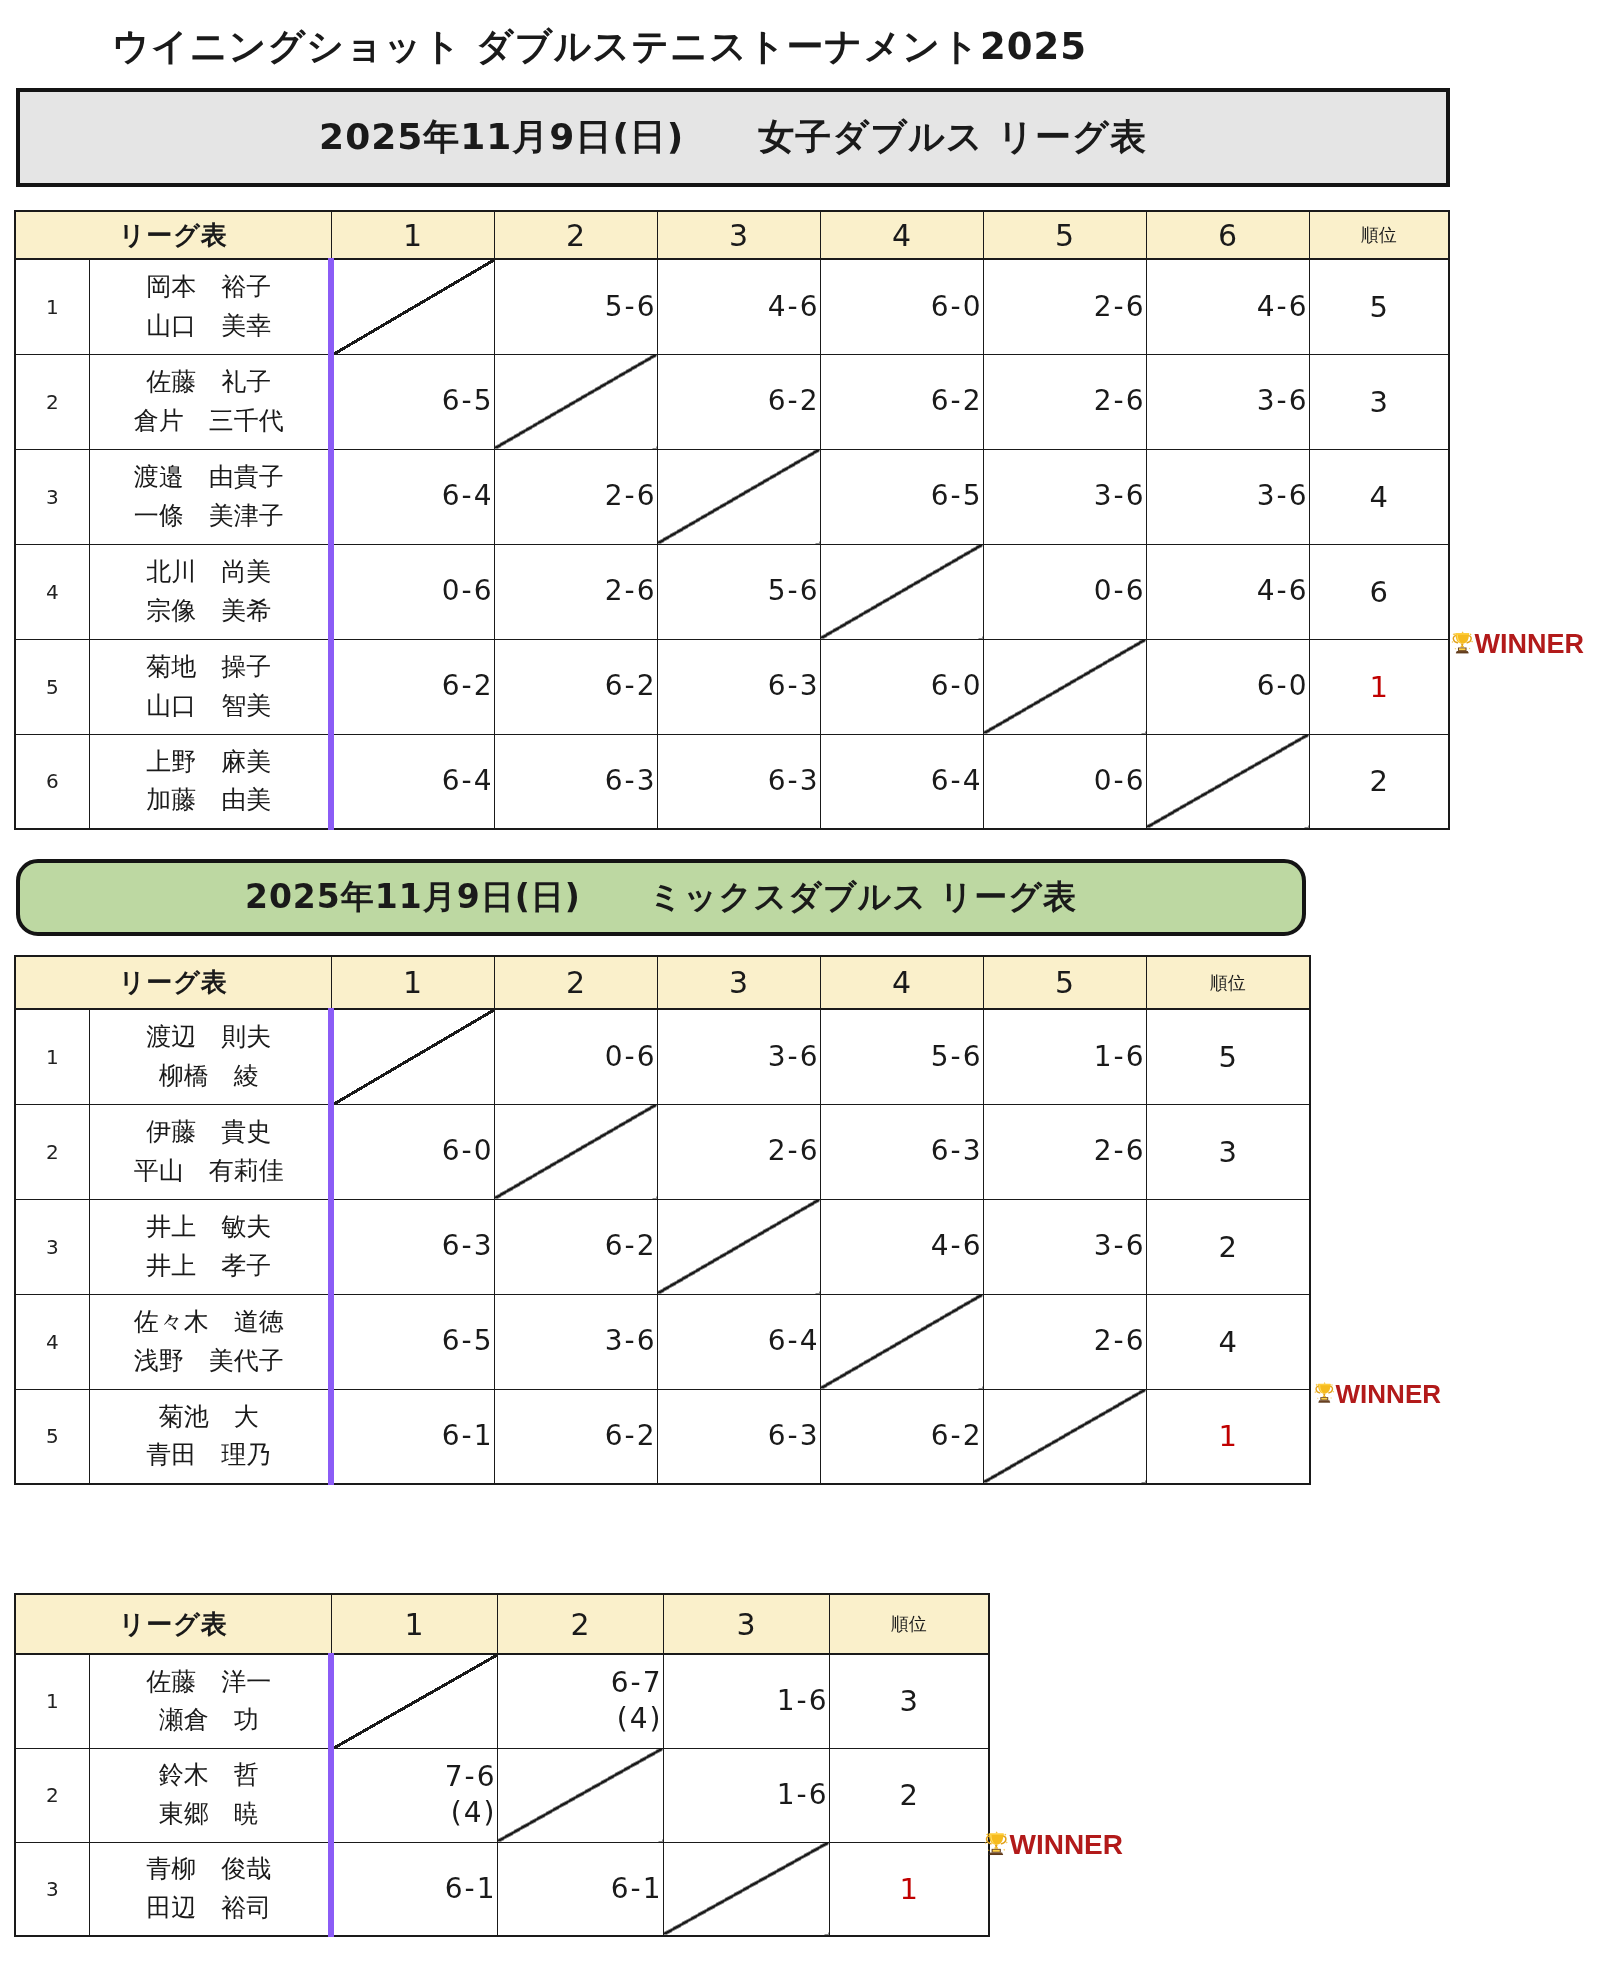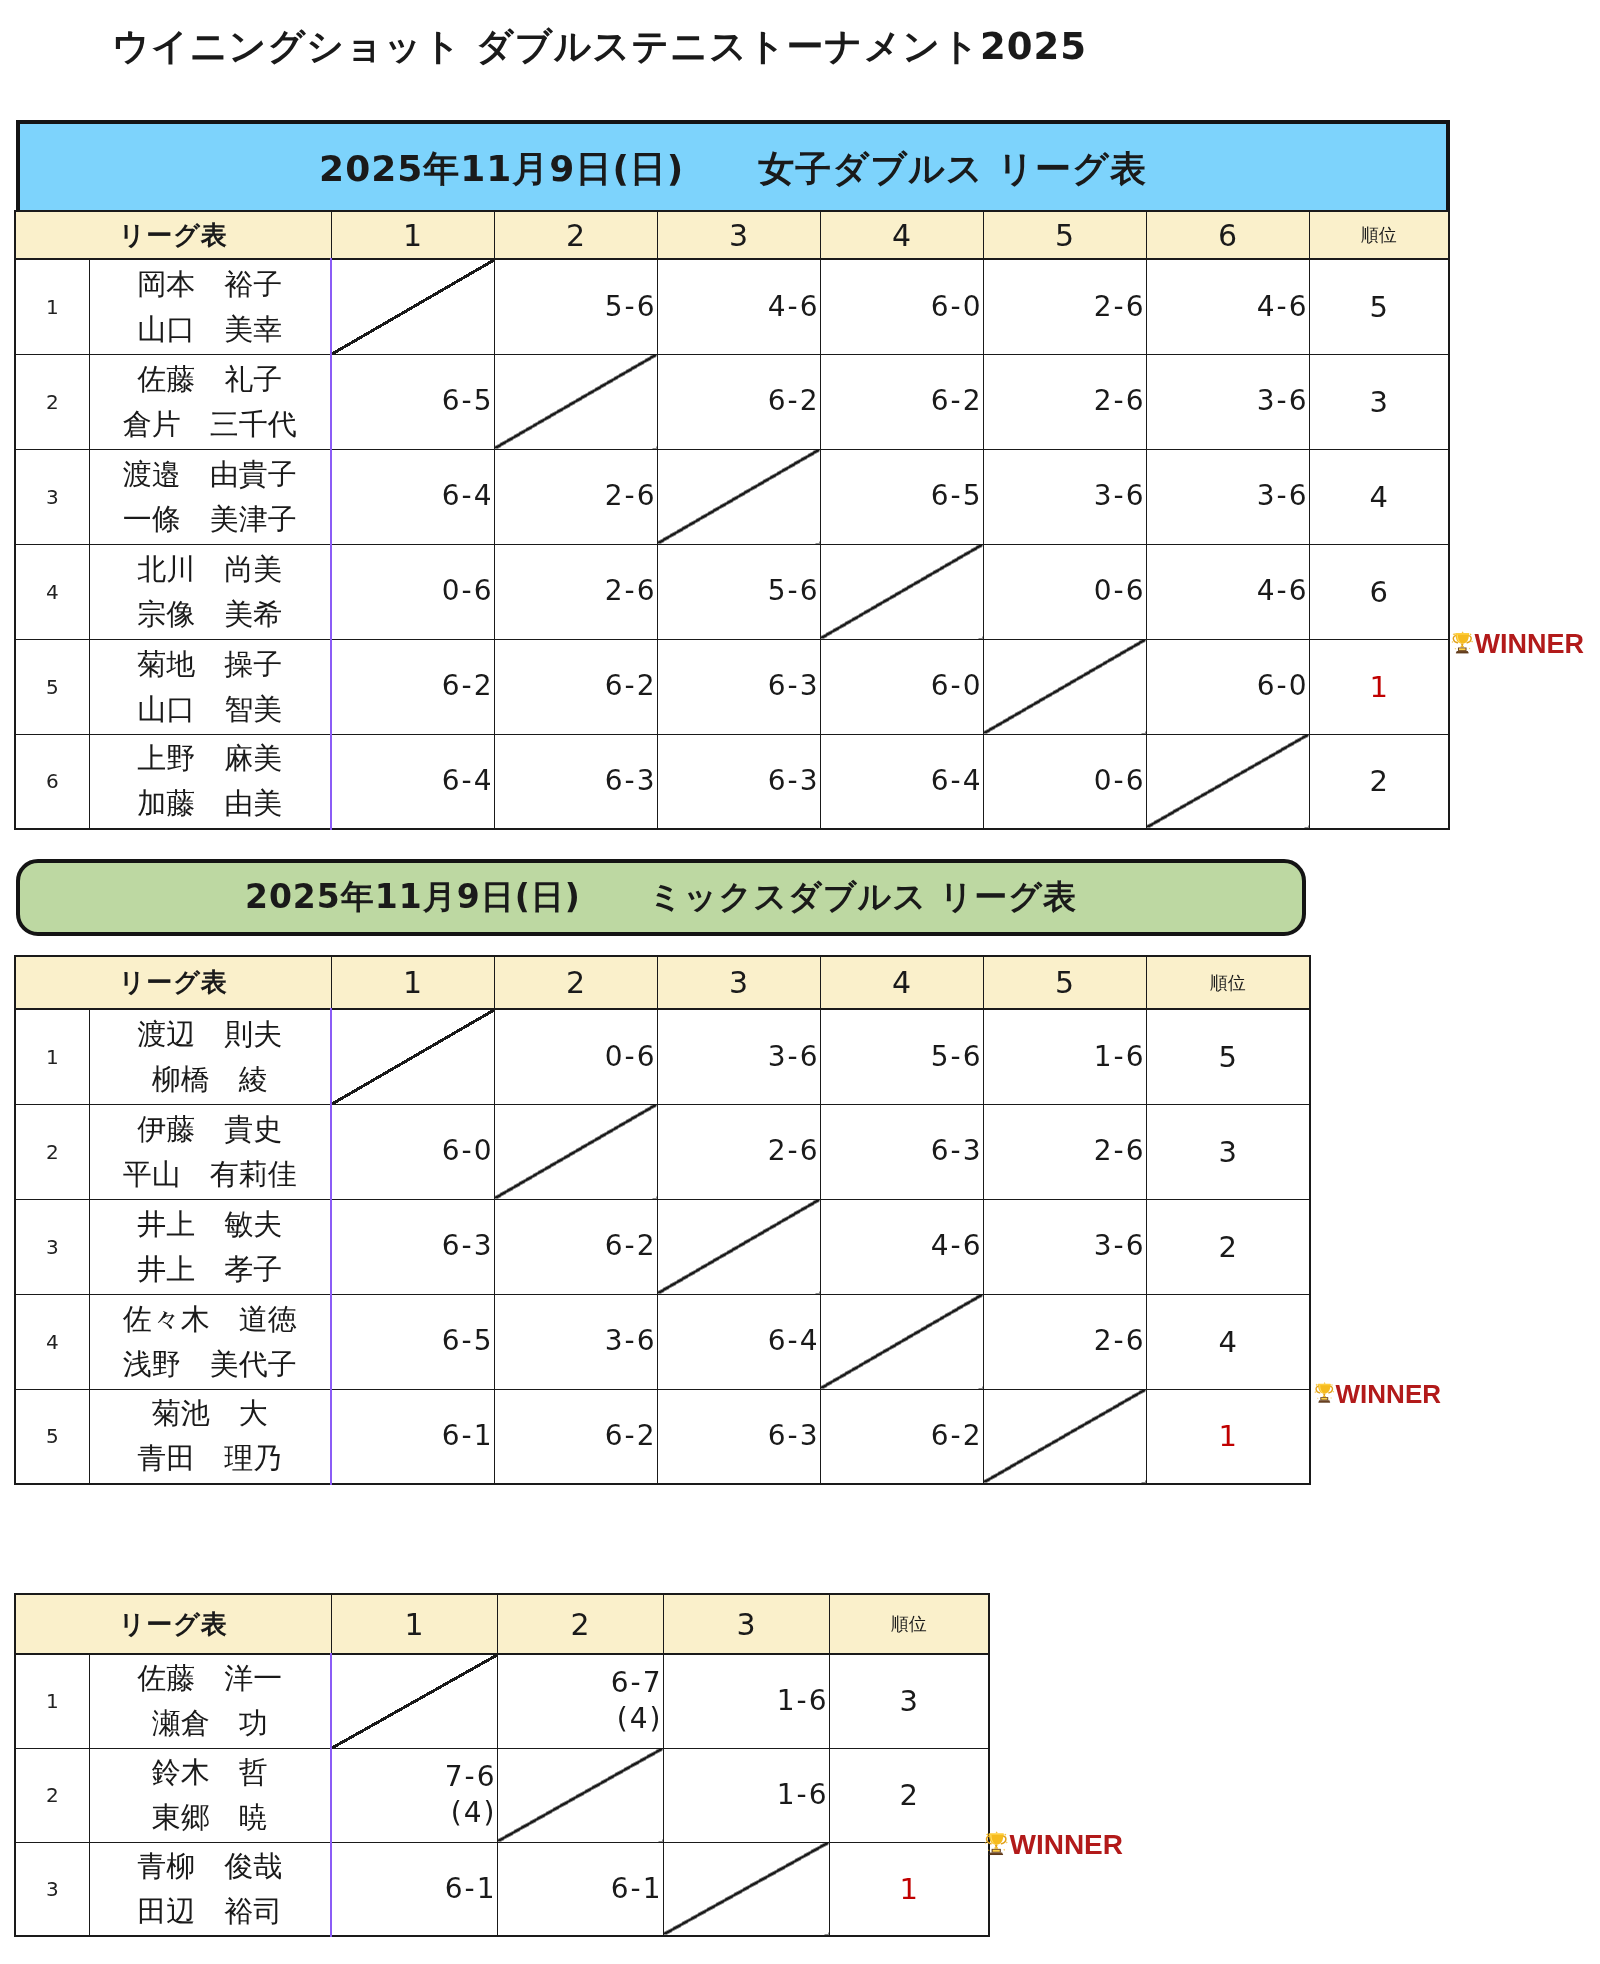--- a/index.html
+++ b/index.html
@@ -36,21 +36,21 @@
   thead th { background:var(--header-bg,#faf0cb); font-weight:400; font-size:30px;margin-left:17px; }
   th.league-label { font-weight:700; font-size:26px; letter-spacing:1px; }
   th.rank-head { font-size:18px; font-weight:500; }
   #table0 thead tr { height:48px; }
   #table1 thead tr { height:53px; }
   #table2 thead tr { height:60px; }
   #table0 tbody tr, #table1 tbody tr { height:95px; }
   #table2 tbody tr { height:94px; }
 
   td.rowno { font-size:20px; color:#222; }
-  td.names { font-size:29px; line-height:1.55; border-right:2px solid #8b5cf6; }
+  td.names { font-size:25px; line-height:1.55; border-right:6px solid #8b5cf6; }
   td.names .nm { white-space:nowrap; }
   td.score { font-size:28px; letter-spacing:2px; white-space:pre-line; line-height:1.3;text-align:right; }
   td.rank  { font-size:29px; }
   td.rank.red { color:var(--rank-red,#c00000); }
   td.diag {
     background-image:linear-gradient(to bottom right,
       transparent calc(50% - 1.5px),
       #1a1a1a calc(50% - 1.5px),
       #1a1a1a calc(50% + 1.5px),
       transparent calc(50% + 1.5px));
@@ -73,21 +73,21 @@
   .cup1 { width:104px; height:104px; }
   .cup2 { width:116px; height:116px; }
 </style>
 </head>
 <body>
 
 <div id="page">
 
   <div class="title">ウイニングショット ダブルステニストーナメント2025</div>
 
-  <div class="banner" id="banner0" style="background: #7dd3fc; margin-top: 32px;">2025年11月9日(日)　　女子ダブルス リーグ表</div>
+  <div class="banner" id="banner0" style="background: #e5e5e5;">2025年11月9日(日)　　女子ダブルス リーグ表</div>
   <table id="table0">
       <colgroup>
         <col style="width: 74px;">
         <col style="width: 242px;">
         <col style="width: 163px;">
         <col style="width: 163px;">
         <col style="width: 163px;">
         <col style="width: 163px;">
         <col style="width: 163px;">
         <col style="width: 163px;">

